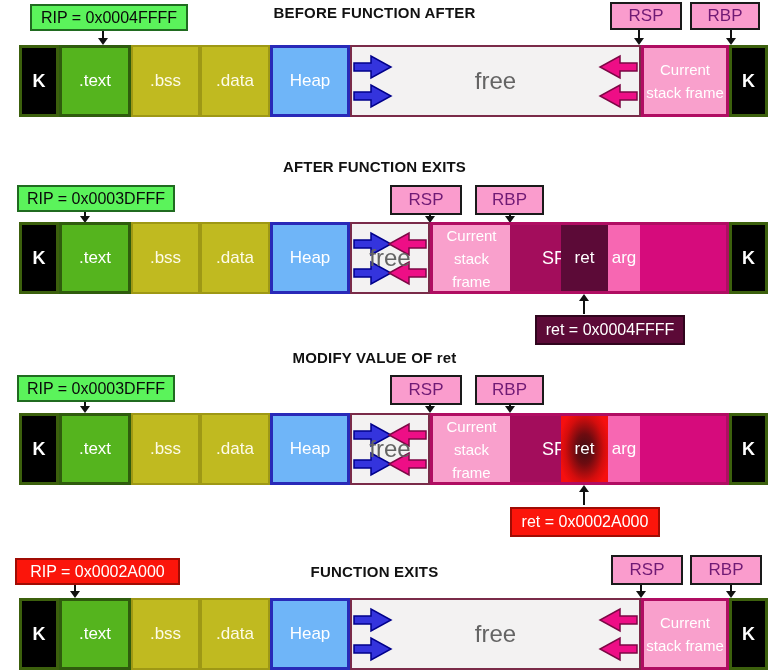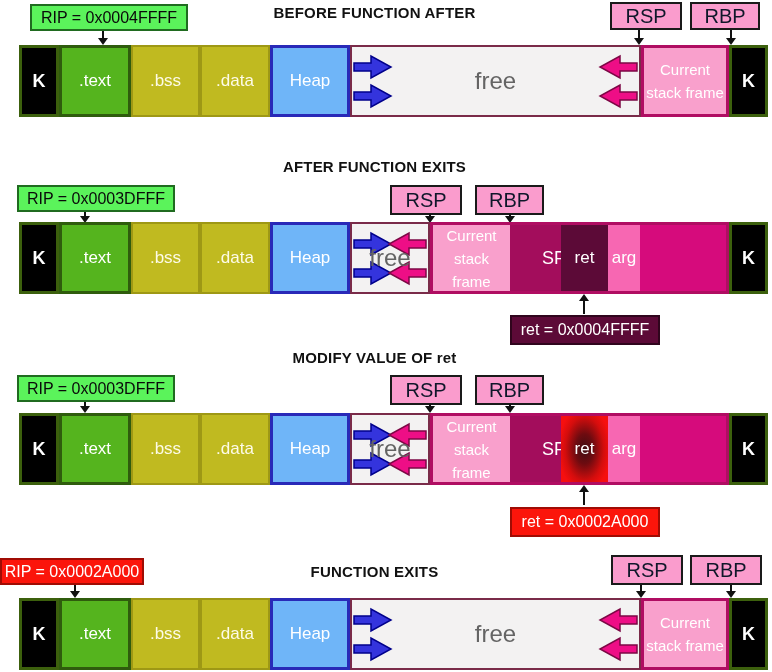--- a/index.html
+++ b/index.html
@@ -2,25 +2,25 @@
 <html><head>
 <meta charset="utf-8">
 <style>
   html,body{margin:0;padding:0;background:#fff;}
   #canvas{position:relative;width:772px;height:672px;background:#ffffff;overflow:hidden;
           font-family:"Liberation Sans",sans-serif;}
   .title{position:absolute;left:0;width:749px;text-align:center;font-weight:bold;
          font-size:15px;color:#111;letter-spacing:.2px;}
   .chip{position:absolute;display:flex;align-items:center;justify-content:center;
         border-radius:0;font-size:16px;box-sizing:border-box;white-space:nowrap;}
-  .chip.reg{background:#fa9ccd;border:2px solid #1a1a1a;color:#0f172a;height:28px;font-size:20px;}
+  .chip.reg{background:#fa9ccd;border:2px solid #1a1a1a;color:#701a75;height:28px;font-size:17px;}
   .chip.rip{background:#5bf35b;border:2px solid #206b20;color:#0a0a0a;height:27px;}
   .chip.red{background:#fb150b !important;border:2px solid #a00c04 !important;color:#fff !important;}
   .chip.retchip{height:30px;width:150px;color:#fff;font-size:16px;}
-  .chip.retchip.dark{background:#5c0a37;border:2px solid #30051d;}
+  .chip.retchip.dark{background:#5c0a37;border:2px solid #30051d;margin-left:25px;}
   .conn{position:absolute;width:2px;background:#111;}
   .conn.down::after{content:"";position:absolute;left:-4px;bottom:-7px;
         border-left:5px solid transparent;border-right:5px solid transparent;border-top:7px solid #111;}
   .conn.up::after{content:"";position:absolute;left:-4px;top:-7px;
         border-left:5px solid transparent;border-right:5px solid transparent;border-bottom:7px solid #111;}
   .bar{position:absolute;left:19px;width:749px;height:72px;display:flex;box-sizing:border-box;}
   .seg{box-sizing:border-box;height:100%;display:flex;align-items:center;justify-content:center;
        color:#fff;font-size:17px;}
   .seg.k{background:#000;border:3px solid #3c600d;font-weight:bold;font-size:18px;}
   .seg.text{background:#55b41e;border:3px solid #2f5c0d;}
@@ -163,21 +163,21 @@
         <div class="sseg old" style="width:86px"></div>
       </div>
       <div class="seg k" style="width:39px">K</div>
     </div>
     <div class="conn up" style="left:583px;top:492px;height:13px"></div>
     <div class="chip retchip red" style="left:510px;top:507px">ret = 0x0002A000</div>
   </div>
 
   <div>
     <div class="title" style="top:563px">FUNCTION EXITS</div>
-    <div class="chip rip red" style="left:0px;top:558px;width:144px">RIP = 0x0002A000</div>
+    <div class="chip rip red" style="left:15px;top:558px;width:165px">RIP = 0x0002A000</div>
     <div class="conn down" style="left:74px;top:585px;height:6px"></div>
     <div class="chip reg" style="left:611px;top:555px;width:72px;height:30px">RSP</div>
     <div class="conn down" style="left:640px;top:585px;height:6px"></div>
     <div class="chip reg" style="left:690px;top:555px;width:72px;height:30px">RBP</div>
     <div class="conn down" style="left:730px;top:585px;height:6px"></div>
     <div class="bar" style="top:598px">
       <div class="seg k" style="width:40px">K</div>
       <div class="seg text" style="width:72px">.text</div>
       <div class="seg olive" style="width:69px">.bss</div>
       <div class="seg olive" style="width:70px">.data</div>

